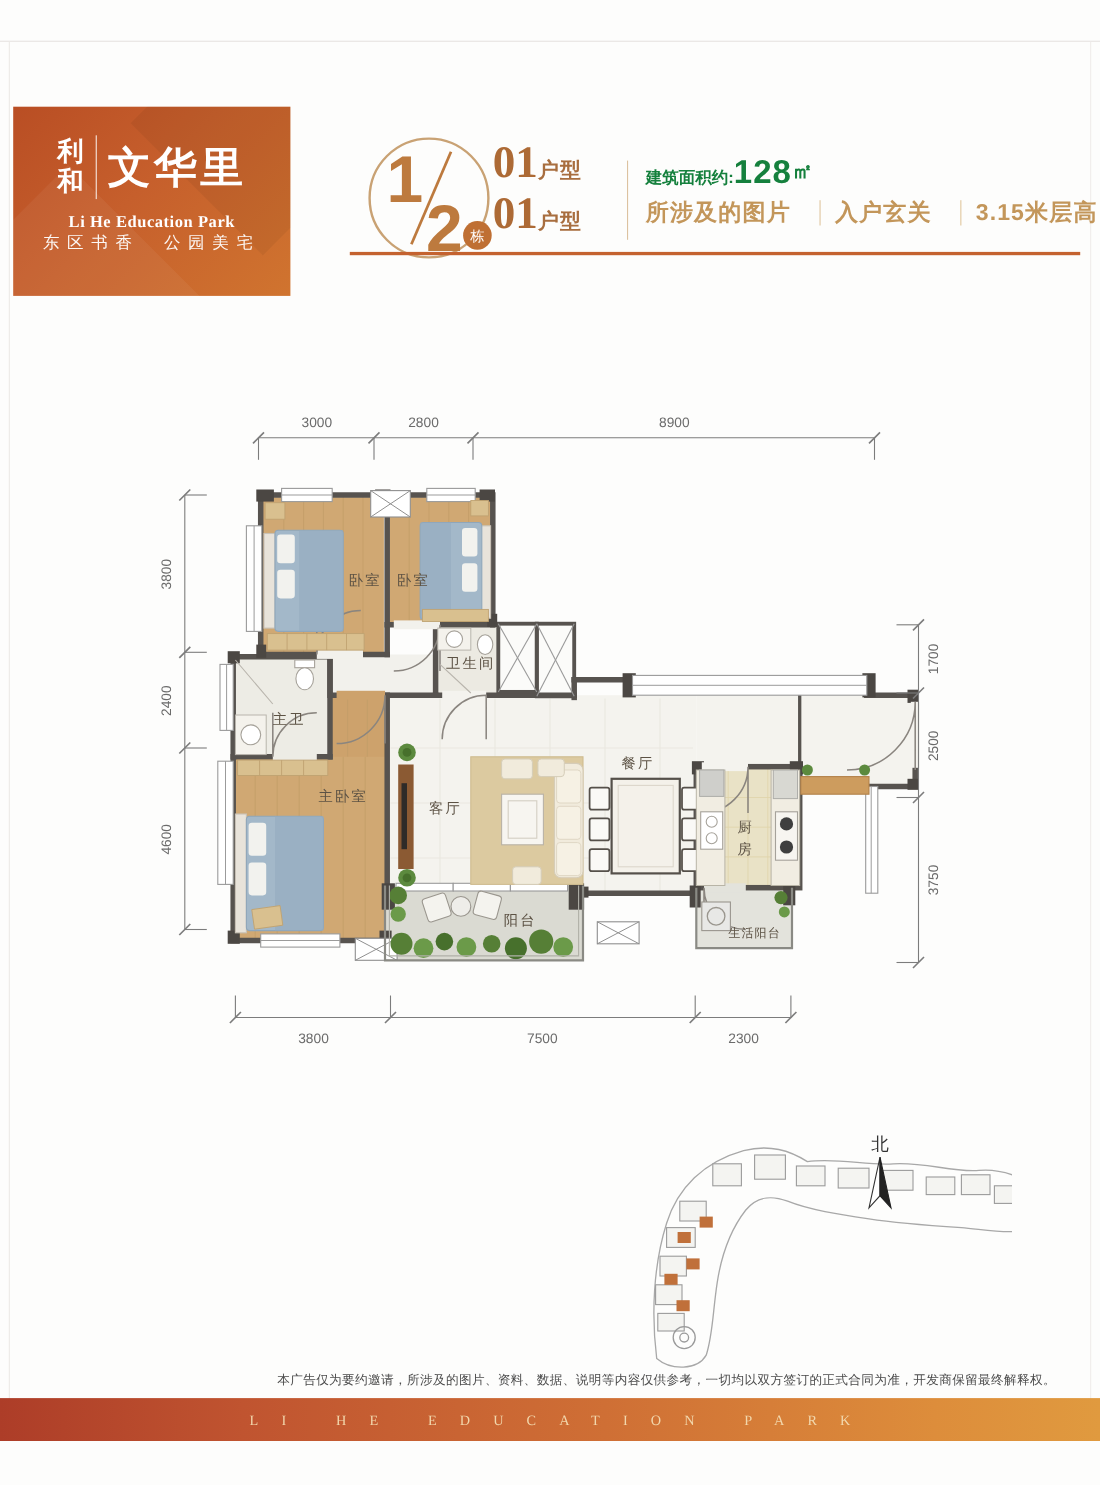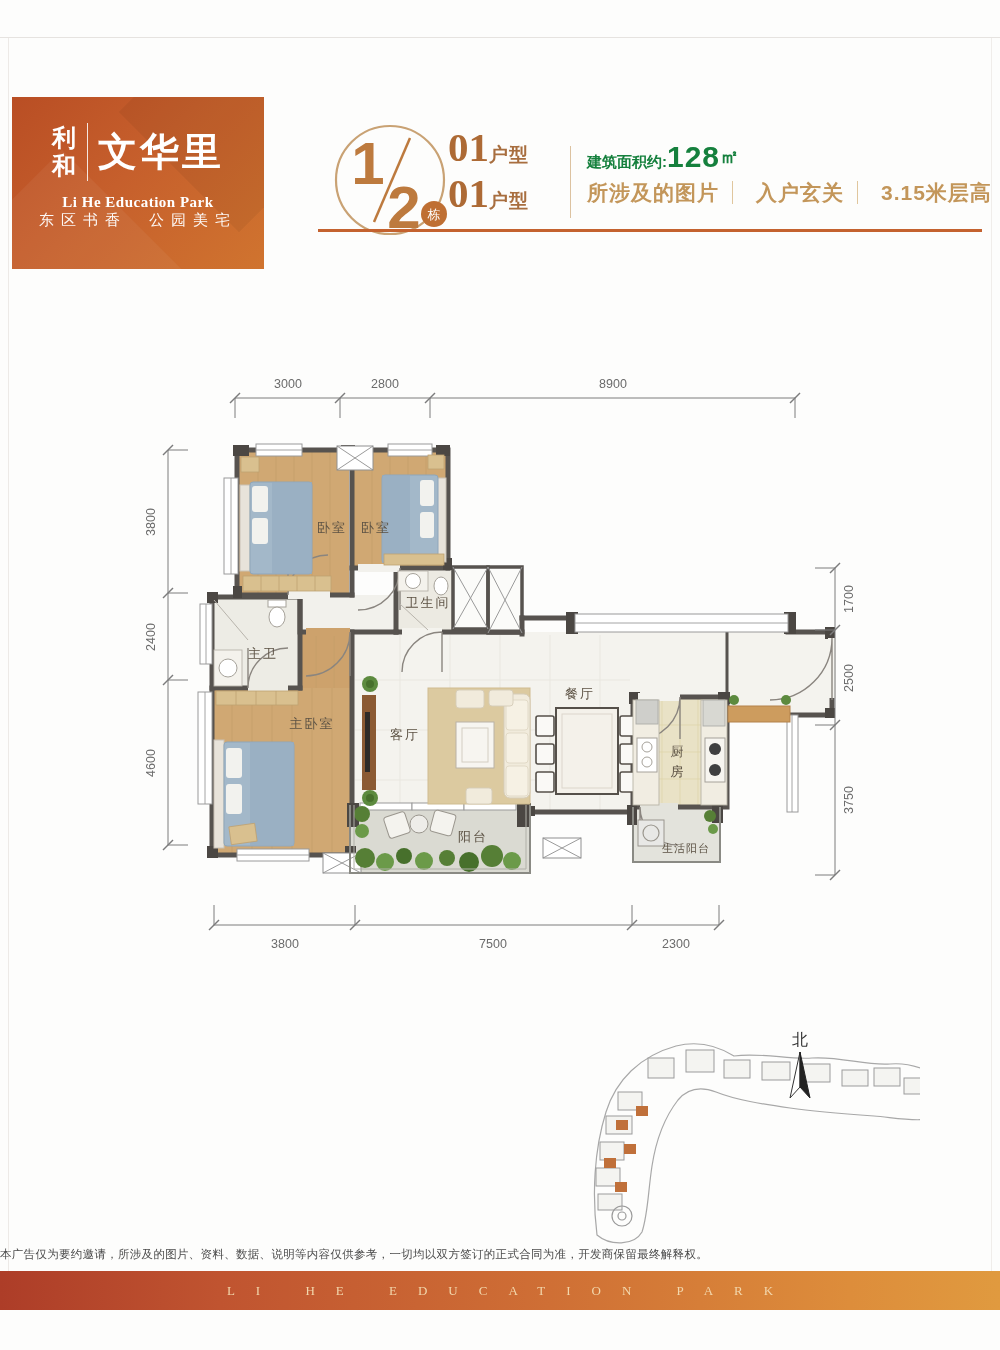--- a/index.html
+++ b/index.html
@@ -36,33 +36,33 @@
   .type-num{font-family:"Liberation Serif","DejaVu Serif",serif;font-weight:bold;font-size:41px;color:#ad6a35;}
   .type-suffix{font-size:19px;font-weight:bold;color:#a86e3f;letter-spacing:1px;}
   .title-vdivider{position:absolute;left:570px;top:146px;width:1px;height:72px;background:#dcc2a0;}
   .info{position:absolute;left:587px;top:140px;white-space:nowrap;}
   .area-line{color:#15803d;}
   .area-label{font-size:15px;font-weight:bold;}
   .area-value{font-size:30px;font-weight:bold;letter-spacing:1px;}
   .area-unit{font-size:19px;font-weight:bold;vertical-align:4px;}
   .feature-line{margin-top:5px;}
   .feature{font-size:21px;font-weight:bold;color:#c3965a;letter-spacing:1px;}
-  .feature + .feature{border-left:1px solid #e0c69d;padding-left:23px;margin-left:13px;}
+  .feature + .feature{border-left:1px solid #e0c69d;padding-left:13px;margin-left:26px;}
   .title-rule{position:absolute;left:318px;top:229px;width:664px;height:3px;background:#c4622f;}
 
   
   .plan-svg{position:absolute;left:0;top:350px;}
   .site-svg{position:absolute;left:560px;top:1015px;}
   svg text{font-family:"Liberation Sans","DejaVu Sans",sans-serif;}
   .dim-text{fill:#6b6b6b;font-size:12.5px;}
   .room-label{fill:#5c5244;font-size:13px;letter-spacing:2px;}
   .room-label-sm{fill:#5c5244;font-size:11px;letter-spacing:1px;}
 
   
-  .disclaimer{position:absolute;left:0;top:1247px;width:960px;text-align:left;
+  .disclaimer{position:absolute;left:0;top:1247px;width:960px;text-align:right;
     font-size:11.5px;color:#4b4b4b;letter-spacing:.3px;}
   .banner{
     position:absolute;left:0;top:1271px;width:1000px;height:39px;
     background:linear-gradient(90deg,#ad3d28 0%,#c05430 22%,#cf6f35 55%,#dd8d3b 85%,#e09a3f 100%);
     display:flex;align-items:center;justify-content:center;
     font-family:"Liberation Serif","DejaVu Serif",serif;
     font-size:13px;color:#f2d7ac;letter-spacing:21px;text-indent:21px;
   }
 </style>
 </head>

